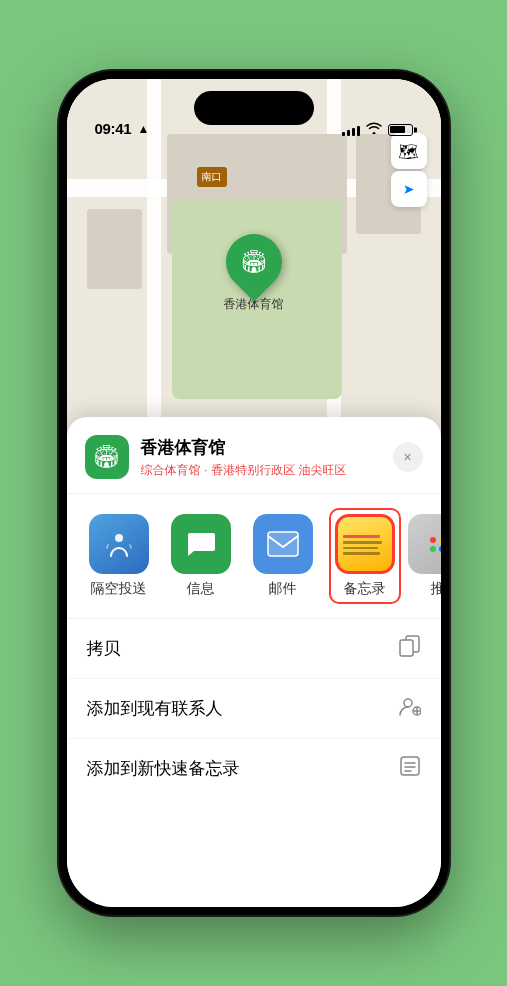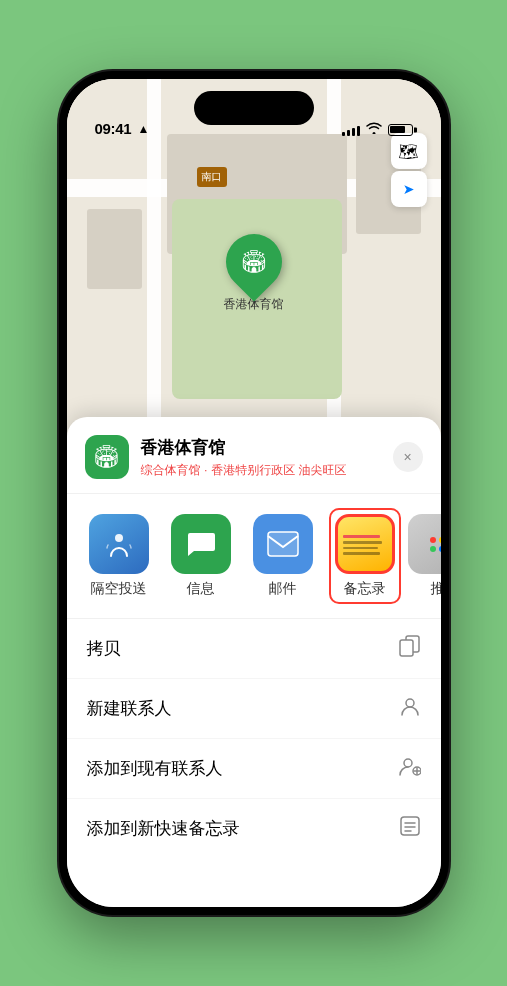--- a/index.html
+++ b/index.html
@@ -637,29 +637,20 @@
         <div class="action-item">
           <span class="action-text">拷贝</span>
           <span class="action-icon">
             <svg width="22" height="22" viewBox="0 0 22 22" fill="none">
               <rect x="7" y="1" width="13" height="16" rx="2" stroke="#888" stroke-width="1.5"></rect>
               <rect x="1" y="5" width="13" height="16" rx="2" stroke="#888" stroke-width="1.5" fill="white"></rect>
             </svg>
           </span>
         </div>
 
-        <div class="action-item">
-          <span class="action-text">新建联系人</span>
-          <span class="action-icon">
-            <svg width="22" height="22" viewBox="0 0 22 22" fill="none">
-              <circle cx="11" cy="8" r="4" stroke="#888" stroke-width="1.5"></circle>
-              <path d="M3 20c0-4.4 3.6-8 8-8s8 3.6 8 8" stroke="#888" stroke-width="1.5" stroke-linecap="round"></path>
-            </svg>
-          </span>
-        </div>
 
         <div class="action-item">
           <span class="action-text">添加到现有联系人</span>
           <span class="action-icon">
             <svg width="22" height="22" viewBox="0 0 22 22" fill="none">
               <circle cx="9" cy="8" r="4" stroke="#888" stroke-width="1.5"></circle>
               <path d="M1 20c0-4.4 3.6-8 8-8" stroke="#888" stroke-width="1.5" stroke-linecap="round"></path>
               <circle cx="18" cy="16" r="4" stroke="#888" stroke-width="1.5" fill="white"></circle>
               <line x1="18" y1="13" x2="18" y2="19" stroke="#888" stroke-width="1.5" stroke-linecap="round"></line>
               <line x1="15" y1="16" x2="21" y2="16" stroke="#888" stroke-width="1.5" stroke-linecap="round"></line>

